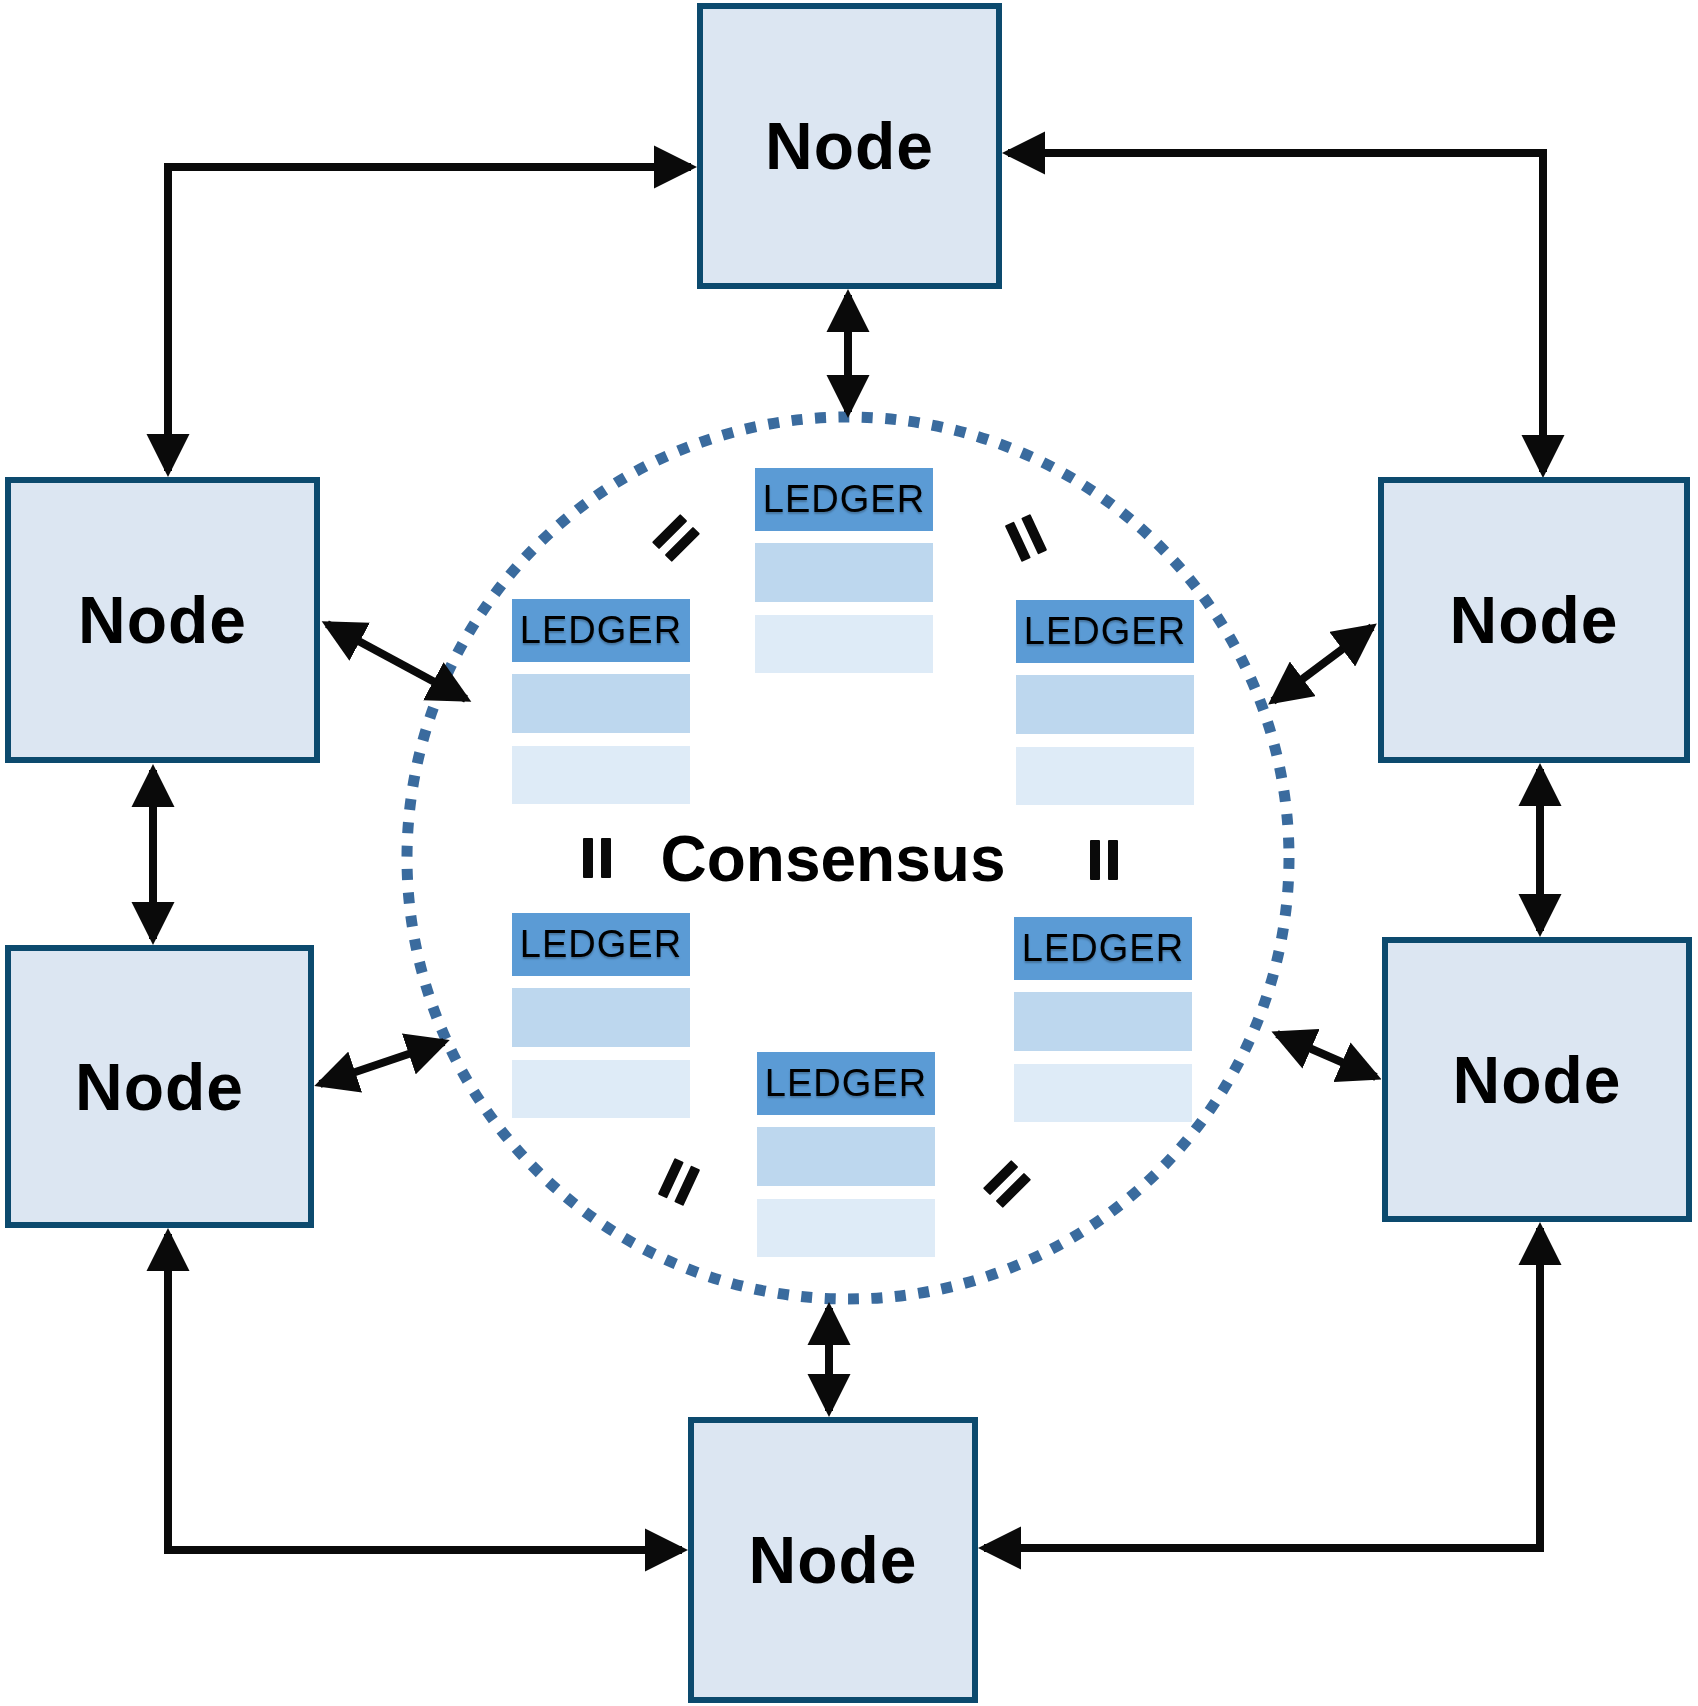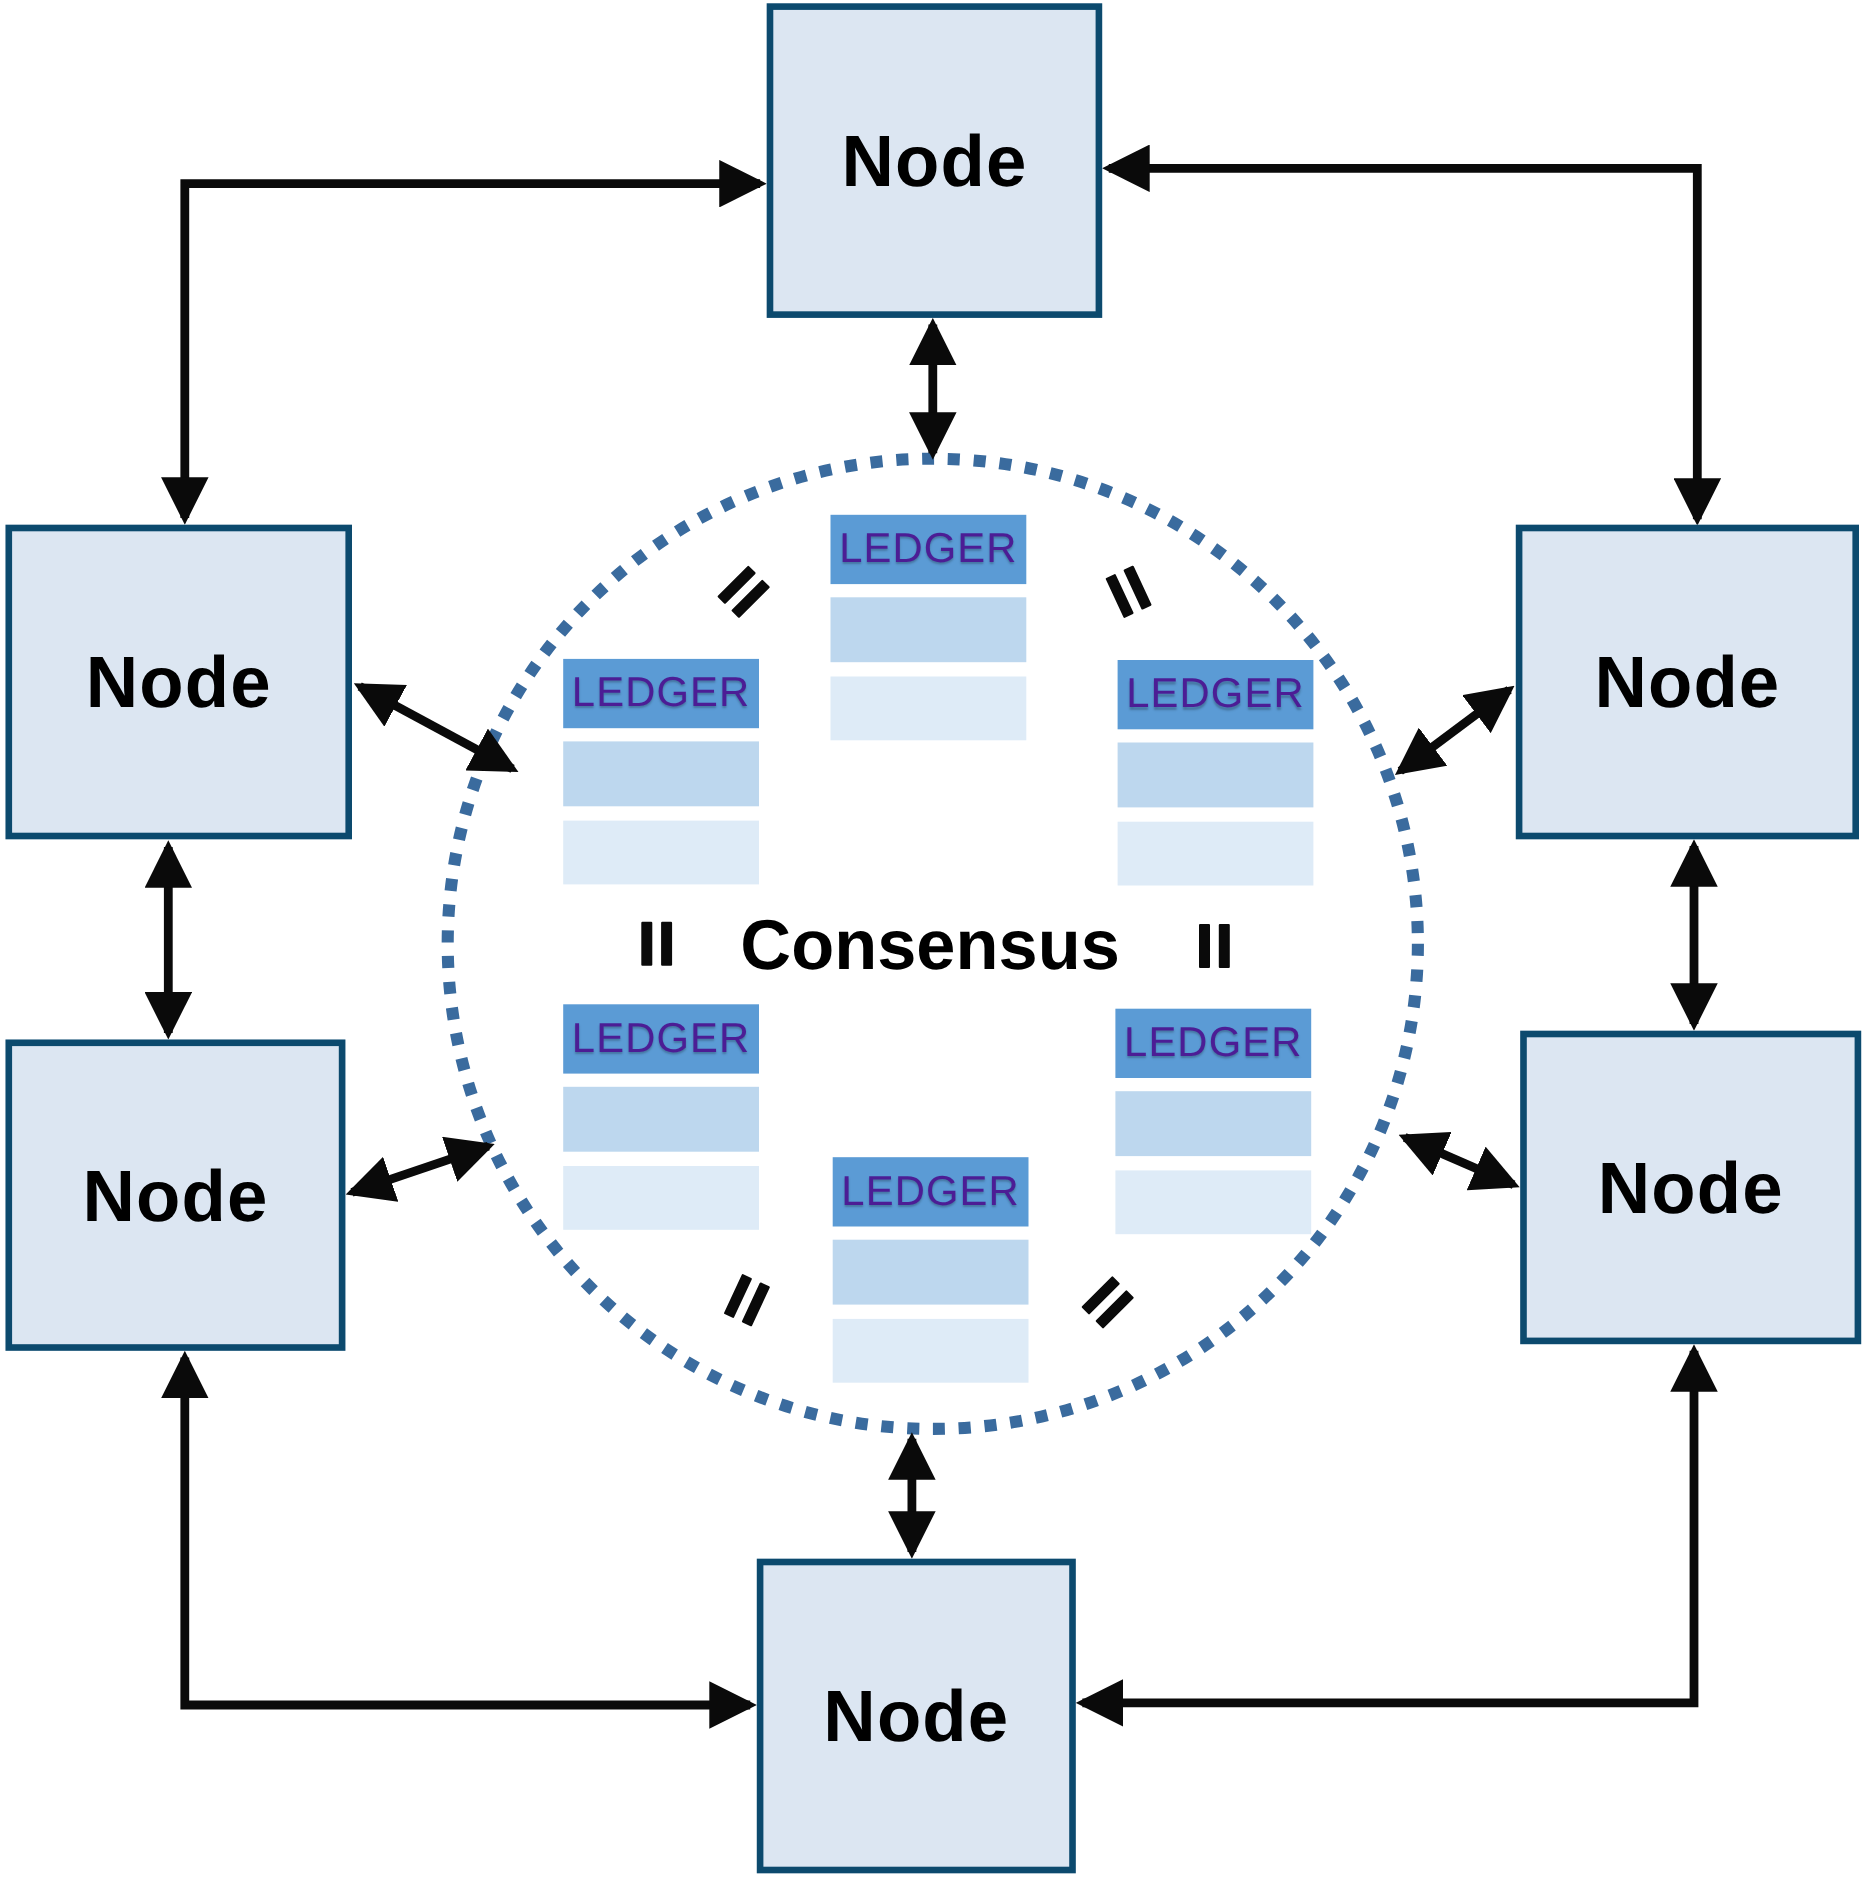--- a/index.html
+++ b/index.html
@@ -20,34 +20,34 @@
     box-sizing:border-box;
     display:flex;align-items:center;justify-content:center;
   }
   .node-label{
     font-size:66px;font-weight:700;color:#000;letter-spacing:1px;
   }
 
   
   .ledger{position:absolute;width:178px;}
   .ledger-header{
-    height:63px;background:#5b9bd5;color:#4c1d95;
+    height:63px;background:#5b9bd5;color:#000000;
     display:flex;align-items:center;justify-content:center;
     font-size:38px;letter-spacing:1px;
     text-shadow:0 2px 2px rgba(0,0,0,0.25);
     margin-bottom:12px;
   }
   .ledger-row{height:59px;margin-bottom:13px;}
   .row-med{background:#bdd7ee;}
   .row-light{background:#deebf7;margin-bottom:0;height:58px;}
 
   
   .consensus{
     position:absolute;left:648px;top:822px;width:370px;
-    text-align:right;font-size:64px;font-weight:700;color:#000;
+    text-align:center;font-size:64px;font-weight:700;color:#000;
   }
 
   
   .equals{position:absolute;width:40px;height:28px;}
   .equals i{
     display:block;width:40px;height:10px;background:#0a0a0a;border-radius:1px;
   }
   .equals i + i{margin-top:8px;}
 </style>
 </head>

